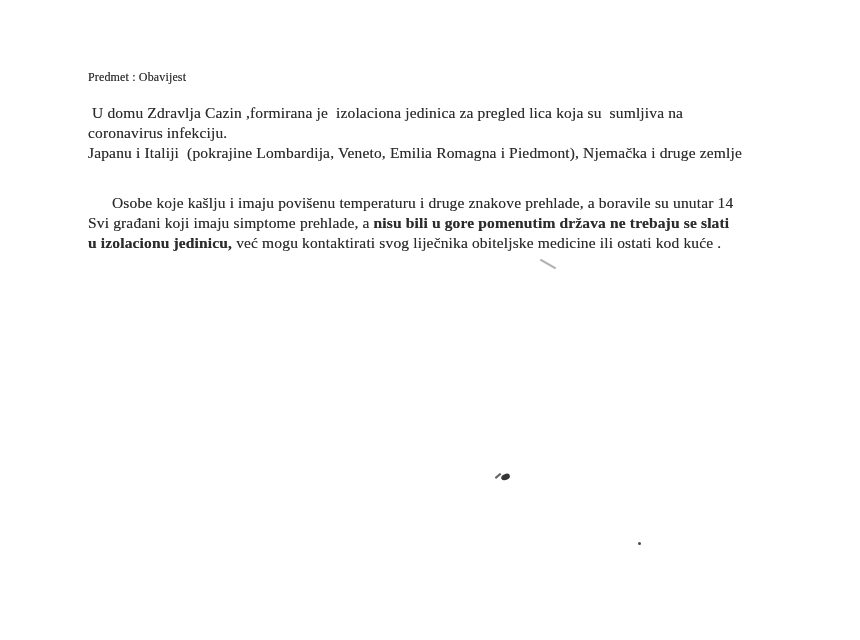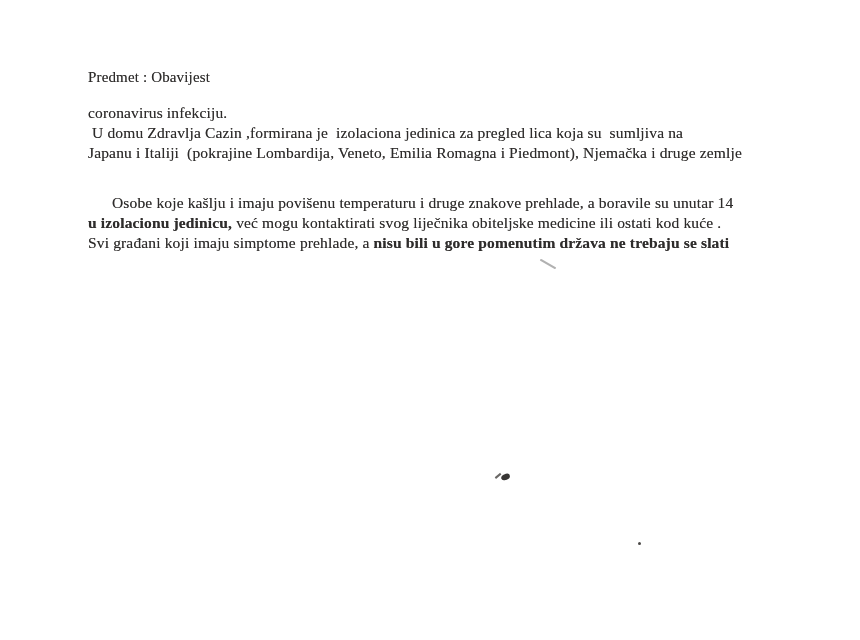--- a/index.html
+++ b/index.html
@@ -16,21 +16,21 @@
     font-family: "Liberation Serif", "DejaVu Serif", serif;
     color: #2e2c2b;
   }
   .content {
     position: absolute;
     left: 88px;
     top: 67px;
     width: 700px;
   }
   .title-line {
-    font-size: 15px;
+    font-size: 12px;
     line-height: 20px;
     white-space: pre;
     letter-spacing: 0.15px;
     text-shadow: 0 0 0.5px rgba(46, 44, 43, 0.55);
   }
   .paragraph {
     font-size: 15.5px;
     line-height: 20px;
     letter-spacing: 0.15px;
     text-shadow: 0 0 0.5px rgba(46, 44, 43, 0.55);
@@ -86,28 +86,28 @@
   }
 </style>
 </head>
 <body>
 
 <div class="page">
   <div class="content">
     <div class="title-line">Predmet : Obavijest</div>
 
   <div class="paragraph">
+        <div class="line"><span class="run"> U domu Zdravlja Cazin ,formirana je  izolaciona jedinica za pregled lica koja su  sumljiva na</span></div>
         <div class="line"><span class="run">coronavirus infekciju.</span></div>
-        <div class="line"><span class="run"> U domu Zdravlja Cazin ,formirana je  izolaciona jedinica za pregled lica koja su  sumljiva na</span></div>
         <div class="line"><span class="run">Japanu i Italiji  (pokrajine Lombardija, Veneto, Emilia Romagna i Piedmont), Njemačka i druge zemlje</span></div>
       </div>
       <div class="paragraph">
         <div class="line"><span class="run">Osobe koje kašlju i imaju povišenu temperaturu i druge znakove prehlade, a boravile su unutar 14</span></div>
       </div>
       <div class="paragraph">
+        <div class="line"><span class="run">Svi građani koji imaju simptome prehlade, a </span><span class="run bold">nisu bili u gore pomenutim država ne trebaju se slati</span></div>
         <div class="line"><span class="run bold">u izolacionu jedinicu,</span><span class="run"> već mogu kontaktirati svog liječnika obiteljske medicine ili ostati kod kuće .</span></div>
-        <div class="line"><span class="run">Svi građani koji imaju simptome prehlade, a </span><span class="run bold">nisu bili u gore pomenutim država ne trebaju se slati</span></div>
       </div>
     </div>
   <div class="artifact squiggle"></div>
   <div class="artifact blob"></div>
   <div class="artifact dot"></div>
 </div>
 
 </body></html>

